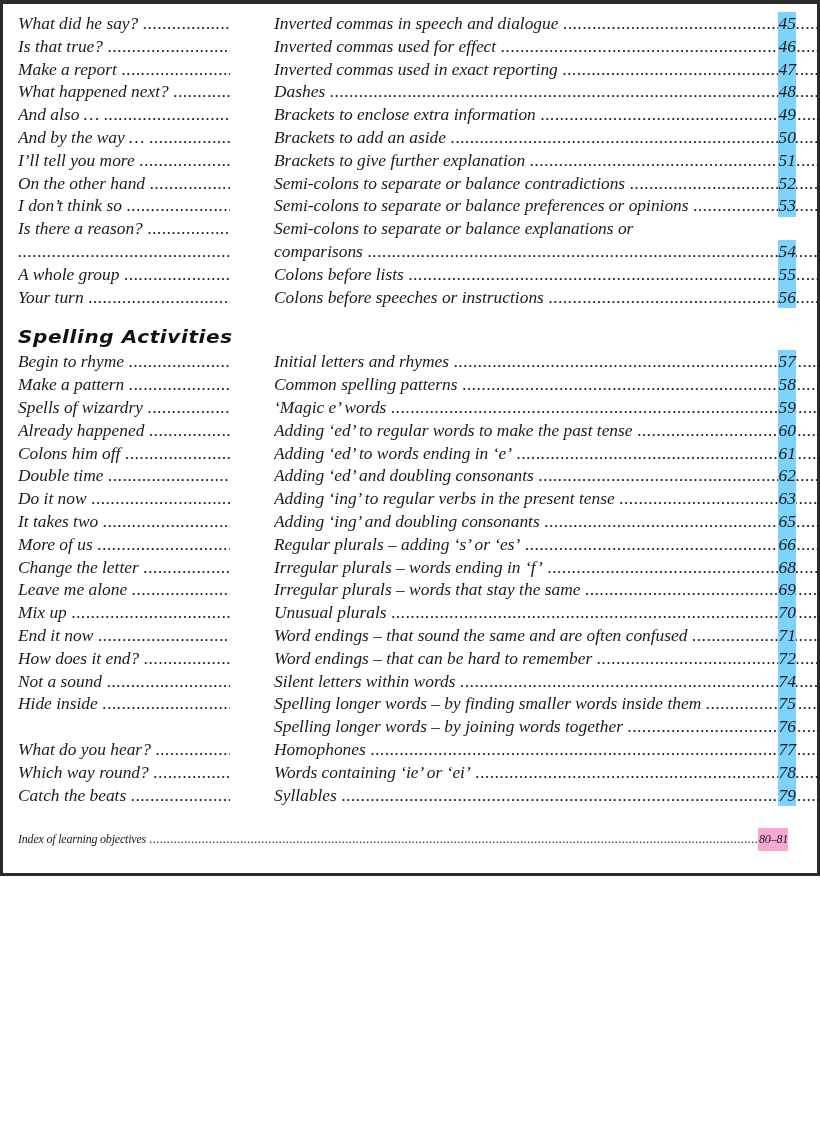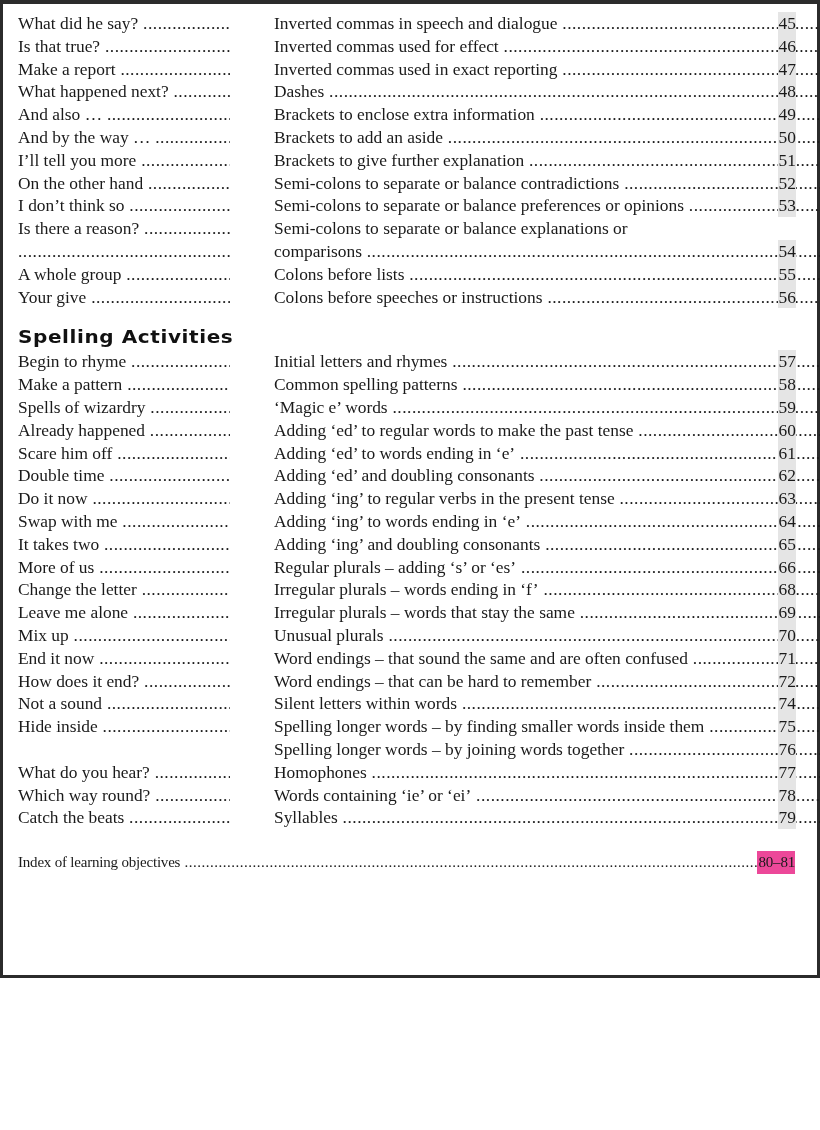--- a/index.html
+++ b/index.html
@@ -1,21 +1,22 @@
 <!DOCTYPE html>
 <html><head>
 <meta charset="utf-8">
 <style>
   html, body { margin: 0; padding: 0; background: #ffffff; }
   body { width: 820px; height: 1130px; overflow: hidden; position: relative; }
   .page {
-    position: absolute; left: 0; top: 0; width: 820px; height: 978px;
+    position: absolute; left: 0; top: 0; width: 820px; height: 876px;
     box-sizing: border-box;
     border: 3px solid #2b2b2b; border-top-width: 4px; border-right-width: 3px; border-bottom-width: 3px;
     background: #fff;
+    font-style: italic;
   }
   .content {
     position: absolute; left: 15px; top: 8px; width: 778px;
     font-family: "Liberation Serif", "DejaVu Serif", serif;
     font-size: 17.4px; color: #1a1a1a;
   }
   .row {
     position: relative; height: 22.8px; line-height: 22.8px; white-space: nowrap;
   }
   .col1 {
@@ -23,35 +24,35 @@
   }
   .col1::after, .col2::after {
     content: " ................................................................................................................................................................................................................................................................";
     letter-spacing: 0.5px;
   }
   .col2 {
     position: absolute; left: 212px; width: 553px; overflow: hidden; white-space: nowrap; margin-left: 44px;
   }
   .col2.nodots::after { content: ""; }
   .pg {
-    position: absolute; right: 0; top: 0; background: #e5e5e5; padding-left: 1px;
+    position: absolute; right: 0; top: 0; background: #7dd3fc; padding-left: 1px;
   }
   .section-title {
     font-family: "DejaVu Sans", sans-serif; font-weight: 900; font-size: 20px;
     letter-spacing: 0.6px; height: 26px; line-height: 26px; margin-top: 16px;
     color: #111; transform: scaleY(0.92); transform-origin: left center;
   }
   .spacer { height: 22px; }
-  .index-row { position: relative; height: 22.8px; line-height: 22.8px; white-space: nowrap; font-size: 15px; letter-spacing: -0.2px; }
+  .index-row { position: relative; height: 22.8px; line-height: 22.8px; white-space: nowrap; font-size: 12px; letter-spacing: -0.2px; }
   .index-label { position: absolute; left: 0; width: 740px; overflow: hidden; white-space: nowrap; }
   .index-label::after {
     content: " ................................................................................................................................................................................................................................................................";
     letter-spacing: 0.5px;
   }
-  .index-pg { position: absolute; right: 1px; background: #ec4899; padding-left: 1px; }
+  .index-pg { position: absolute; right: 8px; background: #f9a8d4; padding-left: 1px; }
 </style>
 </head>
 <body>
 
 <div class="page">
   <div class="content">
 
     <div id="punct-list">
         <div class="row">
           <span class="col1">What did he say?</span>
@@ -106,21 +107,21 @@
           <span class="col1"></span>
           <span class="col2">comparisons</span>
           <span class="pg">54</span>
         </div>
         <div class="row">
           <span class="col1">A whole group</span>
           <span class="col2">Colons before lists</span>
           <span class="pg">55</span>
         </div>
         <div class="row">
-          <span class="col1">Your give</span>
+          <span class="col1">Your turn</span>
           <span class="col2">Colons before speeches or instructions</span>
           <span class="pg">56</span>
         </div>
       </div>
 
     <div class="section-title">Spelling Activities</div>
 
     <div id="spell-list">
         <div class="row">
           <span class="col1">Begin to rhyme</span>
@@ -136,38 +137,33 @@
           <span class="col1">Spells of wizardry</span>
           <span class="col2">‘Magic e’ words</span>
           <span class="pg">59</span>
         </div>
         <div class="row">
           <span class="col1">Already happened</span>
           <span class="col2">Adding ‘ed’ to regular words to make the past tense</span>
           <span class="pg">60</span>
         </div>
         <div class="row">
-          <span class="col1">Scare him off</span>
+          <span class="col1">Colons him off</span>
           <span class="col2">Adding ‘ed’ to words ending in ‘e’</span>
           <span class="pg">61</span>
         </div>
         <div class="row">
           <span class="col1">Double time</span>
           <span class="col2">Adding ‘ed’ and doubling consonants</span>
           <span class="pg">62</span>
         </div>
         <div class="row">
           <span class="col1">Do it now</span>
           <span class="col2">Adding ‘ing’ to regular verbs in the present tense</span>
           <span class="pg">63</span>
-        </div>
-        <div class="row">
-          <span class="col1">Swap with me</span>
-          <span class="col2">Adding ‘ing’ to words ending in ‘e’</span>
-          <span class="pg">64</span>
         </div>
         <div class="row">
           <span class="col1">It takes two</span>
           <span class="col2">Adding ‘ing’ and doubling consonants</span>
           <span class="pg">65</span>
         </div>
         <div class="row">
           <span class="col1">More of us</span>
           <span class="col2">Regular plurals – adding ‘s’ or ‘es’</span>
           <span class="pg">66</span>

